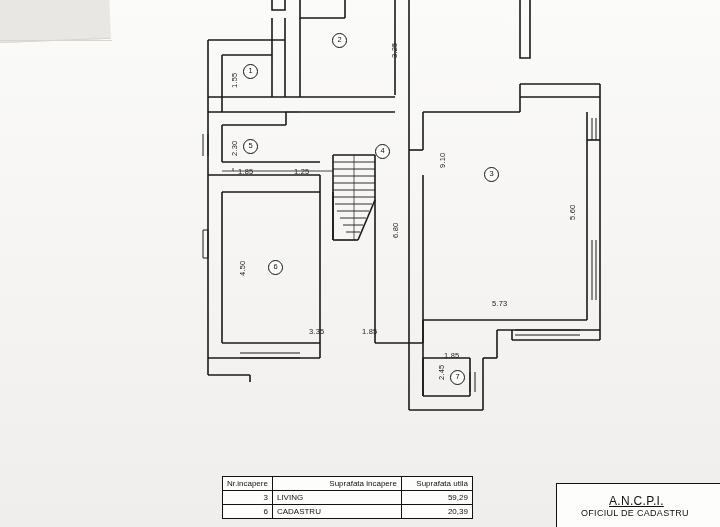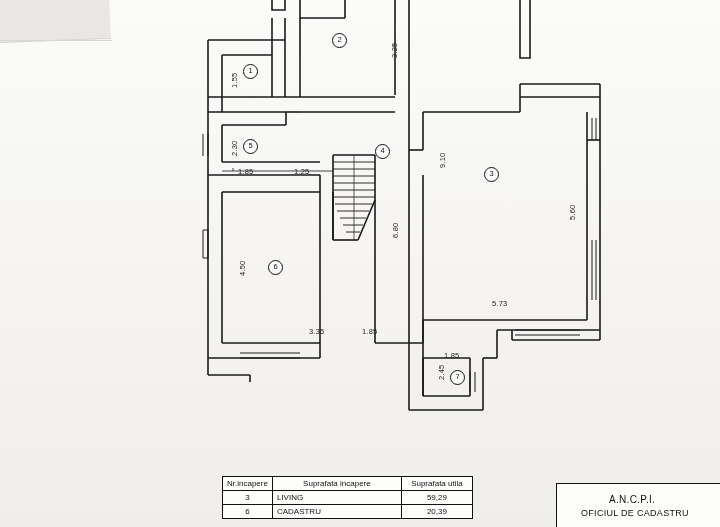--- a/index.html
+++ b/index.html
@@ -75,44 +75,45 @@
     top: 476px;
     border-collapse: collapse;
     font-size: 8px;
     background: #fdfdfc;
   }
   .tbl td, .tbl th {
     border: 1px solid #111;
     padding: 1px 4px;
     color: #111;
     font-weight: normal;
-    text-align: center;
+    text-align: right;
     line-height: 11px;
   }
   .tbl th { font-size: 8px; }
   .tbl td.name { text-align: left; min-width: 120px; }
   .tbl td.nr { min-width: 16px; }
   .tbl td.sup { min-width: 62px; }
   .stamp {
     position: absolute;
     left: 556px;
     top: 483px;
     width: 164px;
     height: 44px;
     border: 1px solid #111;
     border-right: none;
     background: #fdfdfc;
     overflow: hidden;
   }
   .stamp .t1 {
     position: absolute;
     left: 52px; top: 10px;
-    font-size: 10px;
+    font-size: 12px;
     color: #111;
     letter-spacing: 0.3px;
+    text-decoration: underline;
   }
   .stamp .t2 {
     position: absolute;
     left: 24px; top: 24px;
     font-size: 9px;
     color: #111;
     letter-spacing: 0.3px;
     text-align: center;
   }
   .blur {

